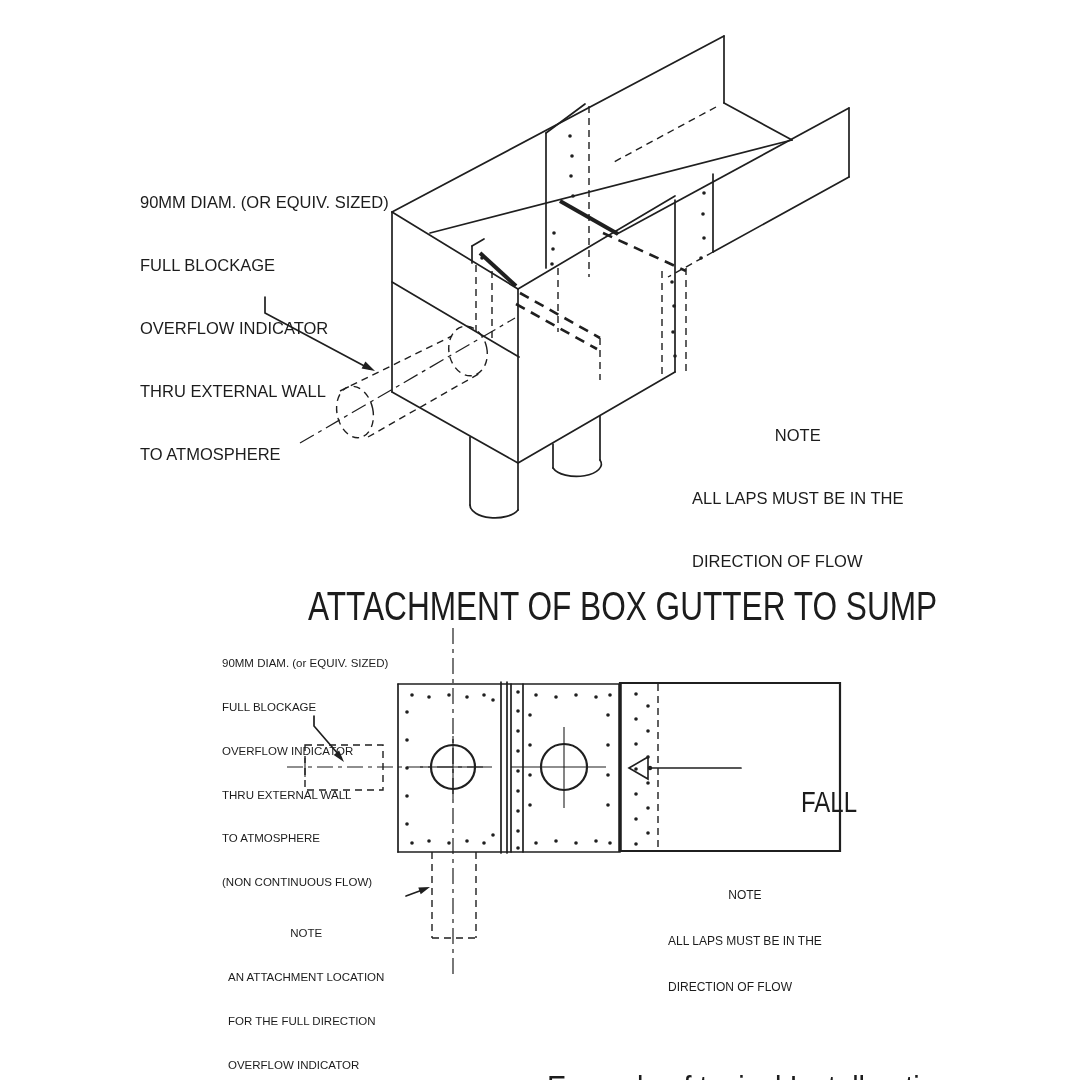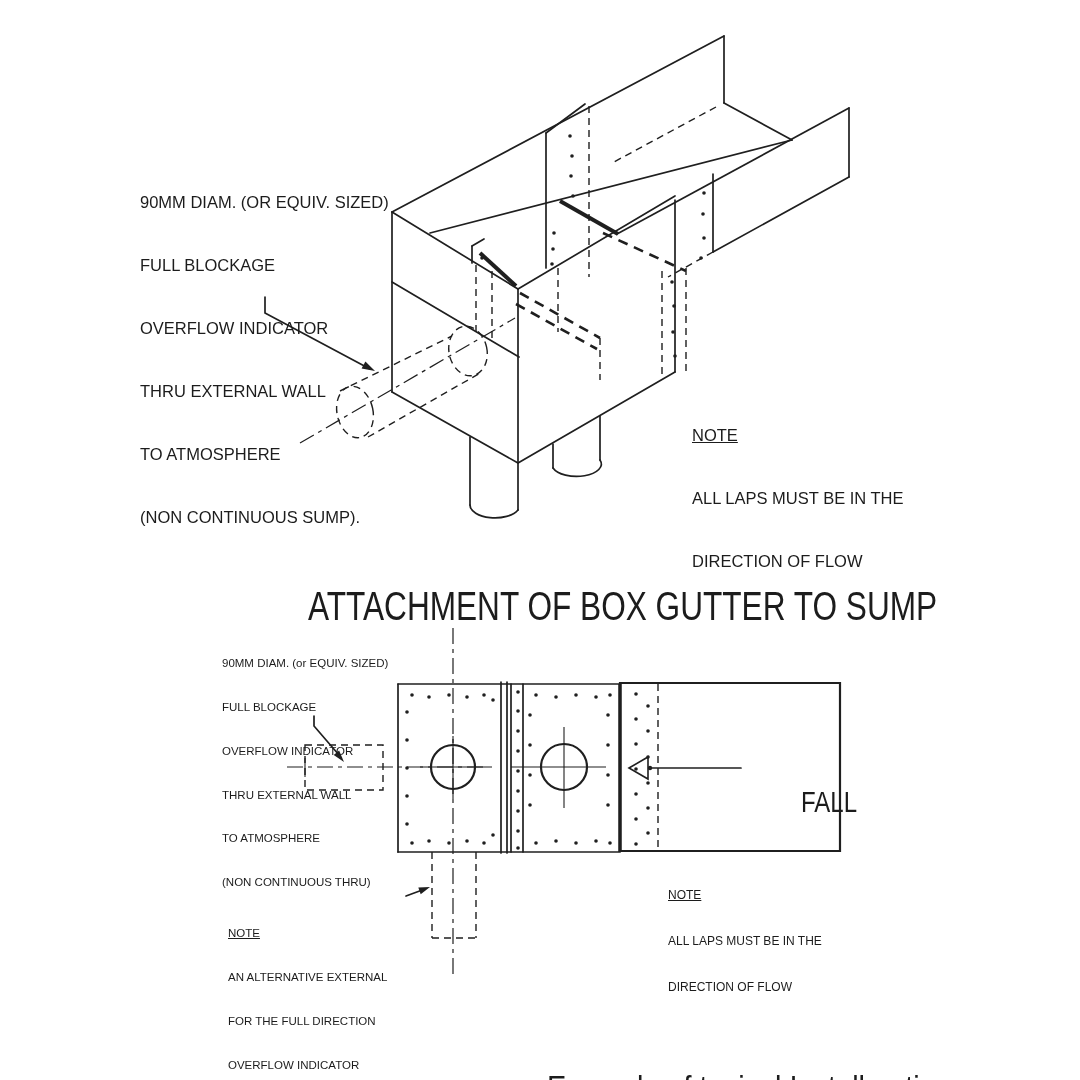--- a/index.html
+++ b/index.html
@@ -1,20 +1,20 @@
 <!DOCTYPE html>
 <html><head>
 <meta charset="utf-8">
 <style>
   html,body{margin:0;padding:0;background:#ffffff;}
   #page{position:relative;width:1080px;height:1080px;background:#ffffff;overflow:hidden;
         font-family:"Liberation Sans", sans-serif;color:#1c1c1c;}
   #linework{position:absolute;left:0;top:0;width:1080px;height:1080px;}
   .txt{position:absolute;white-space:pre;color:#1c1c1c;}
-  .u{text-decoration:underline;}
+  .u{text-align:center;}
   .cond{transform-origin:left top;display:inline-block;}
   svg path, svg line, svg circle, svg ellipse, svg polyline{vector-effect:none;}
   .s   {stroke:#1f1f1f;stroke-width:1.7;fill:none;stroke-linecap:round;}
   .s11 {stroke:#1f1f1f;stroke-width:1.1;fill:none;}
   .s22 {stroke:#1f1f1f;stroke-width:2.2;fill:none;}
   .thick{stroke:#1f1f1f;stroke-width:4;fill:none;stroke-linecap:butt;}
   .d   {stroke:#1f1f1f;stroke-width:1.4;fill:none;stroke-dasharray:7 5;}
   .hd  {stroke:#1f1f1f;stroke-width:2.6;fill:none;stroke-dasharray:10 7;}
   .cl  {stroke:#1f1f1f;stroke-width:1.2;fill:none;stroke-dasharray:16 5 4 5;}
   .dot {fill:#1f1f1f;stroke:none;}
@@ -208,55 +208,54 @@
       </g>
     </g>
   </svg>
 
   <div class="txt" style="left:140px;top:150px;font-size:16.5px;line-height:21px;">
     <div>90MM DIAM. (OR EQUIV. SIZED)</div>
     <div>FULL BLOCKAGE</div>
     <div>OVERFLOW INDICATOR</div>
     <div>THRU EXTERNAL WALL</div>
     <div>TO ATMOSPHERE</div>
-    <div>(NON CONTINUOUS SUMP).</div>
   </div>
 
   <div class="txt" style="left:692px;top:383px;font-size:16.5px;line-height:21px;">
     <div class="u">NOTE</div>
     <div>ALL LAPS MUST BE IN THE</div>
     <div>DIRECTION OF FLOW</div>
   </div>
 
   <div class="txt" style="left:264px;top:539px;font-size:40px;">
     <span class="cond" style="transform:scaleX(0.79);">ATTACHMENT OF BOX GUTTER TO SUMP</span>
   </div>
 
   <div class="txt" style="left:222px;top:627px;font-size:11.5px;line-height:14.6px;">
     <div>90MM DIAM. (or EQUIV. SIZED)</div>
     <div>FULL BLOCKAGE</div>
     <div>OVERFLOW INDICATOR</div>
     <div>THRU EXTERNAL WALL</div>
     <div>TO ATMOSPHERE</div>
-    <div>(NON CONTINUOUS THRU)</div>
+    <div>(NON CONTINUOUS FLOW)</div>
   </div>
 
   <div class="txt" style="left:768px;top:751px;font-size:30px;">
     <span class="cond" style="transform:scaleX(0.8);">FALL</span>
   </div>
 
   <div class="txt" style="left:668px;top:858px;font-size:12px;line-height:15.2px;">
     <div class="u">NOTE</div>
     <div>ALL LAPS MUST BE IN THE</div>
     <div>DIRECTION OF FLOW</div>
   </div>
 
   <div class="txt" style="left:228px;top:897px;font-size:11.5px;line-height:14.6px;">
     <div class="u">NOTE</div>
-    <div>AN ALTERNATIVE EXTERNAL</div>
+    <div>AN ATTACHMENT LOCATION</div>
     <div>FOR THE FULL DIRECTION</div>
     <div>OVERFLOW INDICATOR</div>
     
   </div>
 
   <div class="txt" style="left:509px;top:1029px;font-size:34px;">
     <span class="cond" style="transform:scaleX(0.85);">Example of typical Install options</span>
   </div>
 
 </div>

